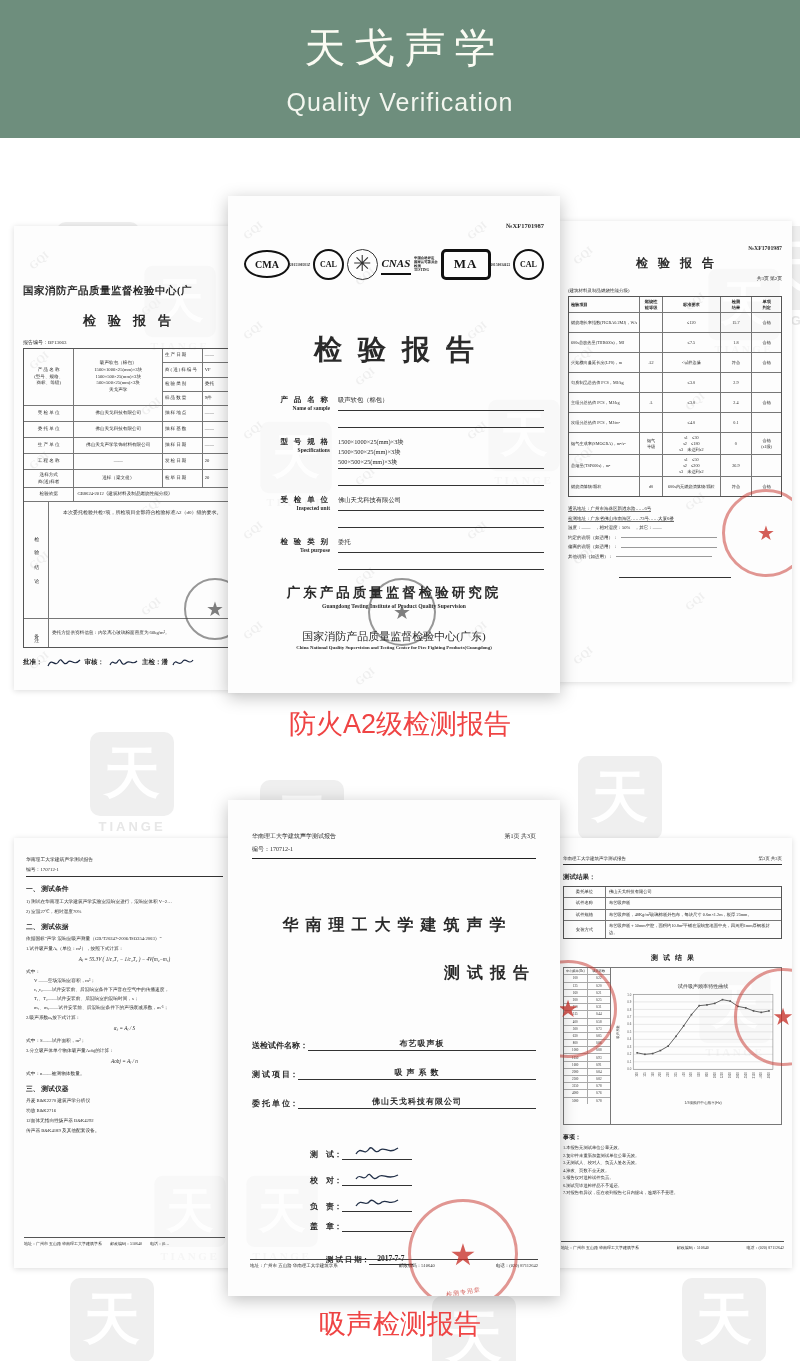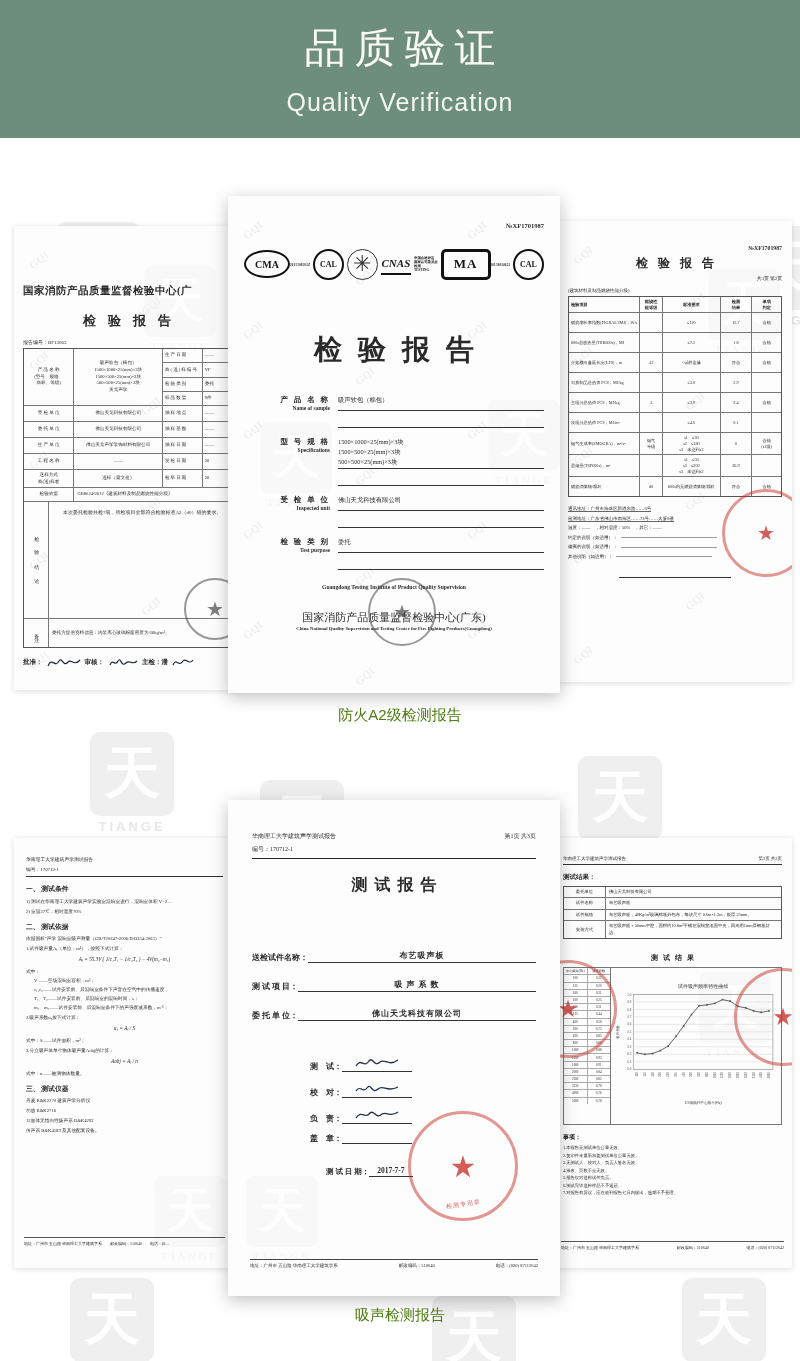--- a/index.html
+++ b/index.html
@@ -6,21 +6,21 @@
   body{width:800px;height:1361px;position:relative;background:#ffffff;overflow:hidden;
        font-family:"Liberation Sans",sans-serif;color:#2b2b2b}
 
   
   .banner{position:absolute;left:0;top:0;width:800px;height:138px;background:#6e8e7d;z-index:4;
           display:flex;flex-direction:column;align-items:center;justify-content:center}
   .banner-title{color:#fbfbf3;font-size:41px;letter-spacing:9px;text-indent:9px;font-weight:400}
   .banner-sub{color:#f3f6ef;font-size:25px;letter-spacing:1px;margin-top:12px;font-weight:300}
 
   
-  .caption{position:absolute;left:0;width:800px;text-align:center;color:#4d7c0f;font-size:15px;z-index:1}
+  .caption{position:absolute;left:0;width:800px;text-align:center;color:#ef4444;font-size:27px;z-index:1}
   #caption-fire{top:706px}
   #caption-sound{top:1306px}
 
   
   #tiles{position:absolute;inset:0;z-index:0;pointer-events:none}
   .tile{position:absolute;width:92px;text-align:center}
   .tile-box{width:84px;height:84px;margin:0 auto;background:#efefef;border-radius:10px;
             display:flex;align-items:center;justify-content:center;color:#ffffff;font-size:56px;font-weight:bold}
   .tile-brand{margin-top:3px;color:#e7e7e7;font-size:13px;letter-spacing:3px;font-weight:bold}
   .doc-tile{position:absolute;opacity:.55;transform:scale(.85);z-index:0}
@@ -139,21 +139,21 @@
   .sl-footer{position:absolute;left:10px;right:10px;bottom:22px;border-top:1px solid #555;
              padding-top:3px;font-size:4px;white-space:nowrap}
 
   
   #sound-center{left:228px;top:800px;width:332px;height:496px}
   #sound-center .doc-inner{padding:0 24px}
   .sc-headrow{margin-top:32px;display:flex;justify-content:space-between;font-size:6px}
   .sc-no{margin-top:4px;font-size:6px}
   .sc-hr{border-top:1.5px solid #222;margin-top:4px}
   .sc-title1{margin-top:56px;text-align:center;font-size:16px;font-weight:bold;letter-spacing:7px;text-indent:7px}
-  .sc-title2{margin-top:16px;text-align:center;font-size:16px;font-weight:bold;letter-spacing:7px;text-indent:7px}
+  .sc-title2{margin-top:27px;text-align:right;font-size:16px;font-weight:bold;letter-spacing:7px;text-indent:7px}
   .sc-fields{margin-top:54px;display:flex;flex-direction:column;gap:16px}
   .sc-field{display:flex;align-items:flex-end;font-size:8px;font-weight:bold}
   .sc-fval{flex:1;text-align:center;border-bottom:1px solid #333;padding-bottom:1px;letter-spacing:1px}
   .sc-signs{margin-top:34px;margin-left:58px;display:flex;flex-direction:column;gap:9px;position:relative}
   .sc-sign{display:flex;align-items:flex-end;font-size:8px;font-weight:bold}
   .sc-sigline{width:70px;border-bottom:1px solid #333;text-align:center}
   .sc-date{margin-top:22px;margin-left:74px;font-size:7.5px;font-weight:bold;display:flex;align-items:flex-end}
   .sc-dateval{border-bottom:1px solid #333;padding:0 8px 1px 8px;font-weight:bold}
   .sc-footer{position:absolute;left:22px;right:22px;bottom:28px;border-top:1px solid #444;padding-top:3px;
              font-size:4.5px;display:flex;justify-content:space-between;font-family:"Liberation Serif",serif}
@@ -221,21 +221,21 @@
     </div>
     <div class="tile" style="left: 678px; top: 1278px;">
       <div class="tile-box">天</div>
     </div>
     <div class="tile" style="left: 428px; top: 1296px;">
       <div class="tile-box">天</div>
     </div>
   </div>
 
 <div class="banner">
-  <div class="banner-title">品质验证</div>
+  <div class="banner-title">天戈声学</div>
   <div class="banner-sub">Quality Verification</div>
 </div>
 
 <div class="doc" id="fire-left">
   <div class="gqi-layer">
       <span class="gqi" style="left: 14px; top: 28px;">GQI</span>
       <span class="gqi" style="left: 126px; top: 74px;">GQI</span>
       <span class="gqi" style="left: 14px; top: 128px;">GQI</span>
       <span class="gqi" style="left: 126px; top: 174px;">GQI</span>
       <span class="gqi" style="left: 14px; top: 228px;">GQI</span>
@@ -414,20 +414,21 @@
         <div class="fc-field">
           <div class="fc-flab">
             <div class="cn">检 验 类 别</div>
             <div class="en">Test purpose</div>
           </div>
           <div class="fc-fval">委托</div>
         </div>
         <div class="fc-fextra"></div>
       </div>
     <div class="fc-orgs">
+      <div class="fc-org1">广东产品质量监督检验研究院</div>
       <div class="fc-org1en">Guangdong Testing Institute of Product Quality Supervision</div>
       <div class="fc-org2">国家消防产品质量监督检验中心(广东)</div>
       <div class="fc-org2en">China National Quality Supervision and Testing Center for Fire Fighting Products(Guangdong)</div>
       <div class="stamp stamp-dark" style="left:124px;top:-6px;width:64px;height:64px">
         <span class="star">★</span>
       </div>
     </div>
   </div>
 </div>
 
@@ -605,20 +606,21 @@
     <div class="tile-box">天</div>
     <div class="tile-brand">TIANGE</div>
   </div>
   <div class="doc-inner">
     <div class="sc-headrow">
       <span>华南理工大学建筑声学测试报告</span>
       <span>第1页 共3页</span>
     </div>
     <div class="sc-no">编号：170712-1</div>
     <div class="sc-hr"></div>
+    <div class="sc-title1">华南理工大学建筑声学</div>
     <div class="sc-title2">测试报告</div>
     <div class="sc-fields">
       <div class="sc-field">
         <span>送检试件名称：</span>
         <span class="sc-fval">布艺吸声板</span>
       </div>
       <div class="sc-field">
         <span>测 试 项 目：</span>
         <span class="sc-fval">吸 声 系 数</span>
       </div>

